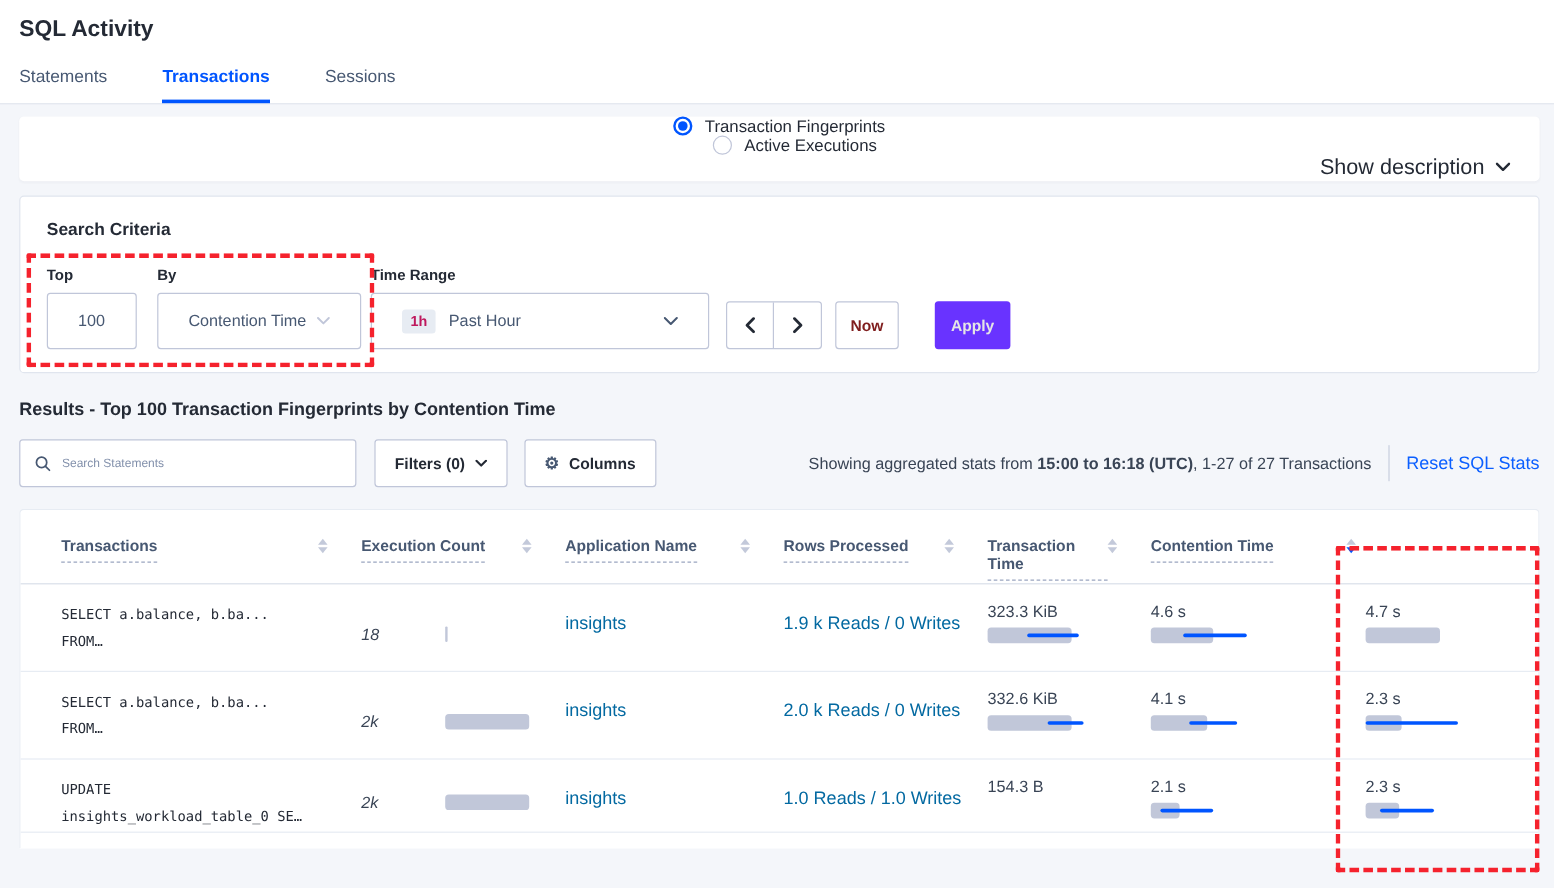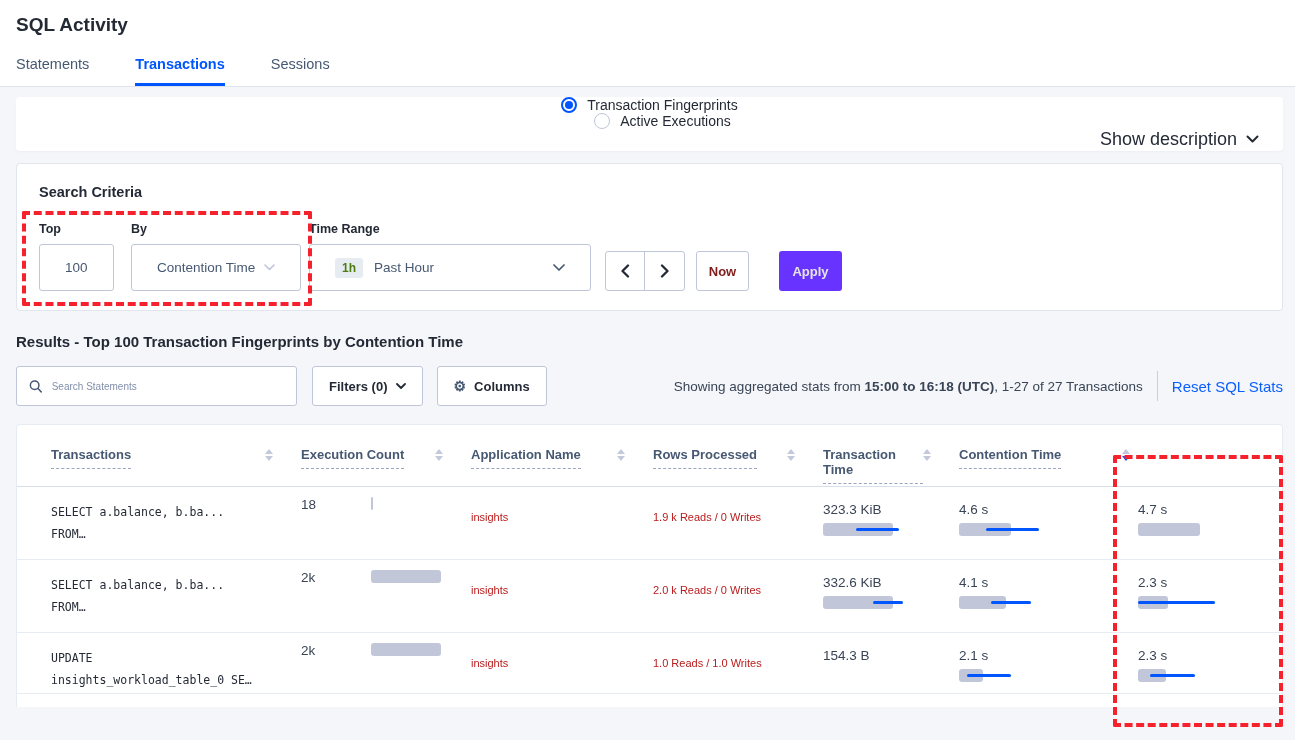--- a/index.html
+++ b/index.html
@@ -28,21 +28,21 @@
     border:1px solid #e0e5ee; border-radius:4px; padding:20px 22px; }
   .criteria-title { font-size:14.5px; font-weight:700; color:#242a35; }
   .fields { display:flex; margin-top:22px; align-items:flex-end; }
   .field-label { font-size:12.5px; font-weight:700; color:#242a35; margin-bottom:8px; }
   .select { height:47px; background:#fff; border:1px solid #c0c6d9; border-radius:3px;
     display:flex; align-items:center; padding:0 25px; font-size:13.5px; color:#475872; cursor:pointer; }
   .select .grow { flex:1; }
   .sel-top { width:75px; }
   .sel-by { width:170px; margin-left:17px; }
   .sel-time { width:282px; margin-left:18px; }
-  .badge-1h { background:#e7ecf3; color:#4d7c0f; font-weight:700; font-size:12px; border-radius:3px; padding:3px 7px; margin-right:11px; }
+  .badge-1h { background:#e7ecf3; color:#be185d; font-weight:700; font-size:12px; border-radius:3px; padding:3px 7px; margin-right:11px; }
   .ml17{margin-left:17px;} .ml18{margin-left:8px;}
   .arrow-group { display:flex; margin-left:14px; border:1px solid #c0c6d9; border-radius:3px; height:40px; background:#fff; }
   .arrow-btn { width:39px; display:flex; align-items:center; justify-content:center; cursor:pointer; }
   .arrow-btn:first-child { border-right:1px solid #c0c6d9; }
   .now-btn { margin-left:11px; height:40px; width:53px; background:#fff; border:1px solid #c0c6d9; border-radius:3px;
     font-size:13px; font-weight:700; color:#7f1d1d; display:flex; align-items:center; justify-content:center; cursor:pointer;text-align:center; }
   .apply-btn { margin-left:30px; height:40px; width:63px; background:#6933ff; border:none; border-radius:3px;
     font-size:13px; font-weight:700; color:#e5e5e5; display:flex; align-items:center; justify-content:center; cursor:pointer;
     font-family:"Liberation Sans",sans-serif; }
   .red-rect-1 { position:absolute; left:5px; top:47px; width:290px; height:95px;
@@ -75,24 +75,24 @@
   .th:last-child { padding-right:8px; }
   .th-label { font-size:13px; font-weight:700; color:#475872; border-bottom:1px dashed #9aa5c0; padding-bottom:6px; }
   .sort { display:flex; flex-direction:column; gap:2px; margin-top:2px; }
   .tri-up { width:0; height:0; border-left:4px solid transparent; border-right:4px solid transparent; border-bottom:5px solid #c3c9da; }
   .tri-down { width:0; height:0; border-left:4px solid transparent; border-right:4px solid transparent; border-top:5px solid #c3c9da; }
   .sort.active .tri-down { border-top-color:#0055ff; }
   .trow { height:73px; border-bottom:1px solid #e7ecf3; }
   .trow:last-child { height:61px; }
   .cell-sql { font-family:"DejaVu Sans Mono", monospace; font-size:11.5px; line-height:22px; color:#242a35;
     padding-top:14px; white-space:pre; cursor:pointer; }
-  .cell-exec { display:flex; padding-top:10px; }
+  .cell-exec { display:flex; align-items:center; padding-top:10px;font-style:italic; }
   .cell-exec .num { width:70px; font-size:13.5px; color:#394455; }
   .minibar { height:13px; background:#c1c7d9; border-radius:3px; }
-  .cell-plain { padding-top:24px; font-size:11px; color:#b91c1c; }
+  .cell-plain { padding-top:24px; font-size:15px; color:#0369a1; }
   .cell-bar { padding-top:15px; }
   .bar-val { font-size:13.5px; color:#394455; }
   .barwrap { position:relative; margin-top:6px; height:13px; width:140px; }
   .barwrap .bar { position:absolute; left:0; top:0; height:13px; background:#c1c7d9; border-radius:3px; }
   .barwrap .stdline { position:absolute; top:5px; height:3px; background:#0055ff; border-radius:2px; }
   .red-rect-2 { position:absolute; left:1113px; top:455px; width:170px; height:272px;
     border:4px dashed #f5222d; border-radius:2px; pointer-events:none; }
 
   .chev { display:block; }
 </style>

